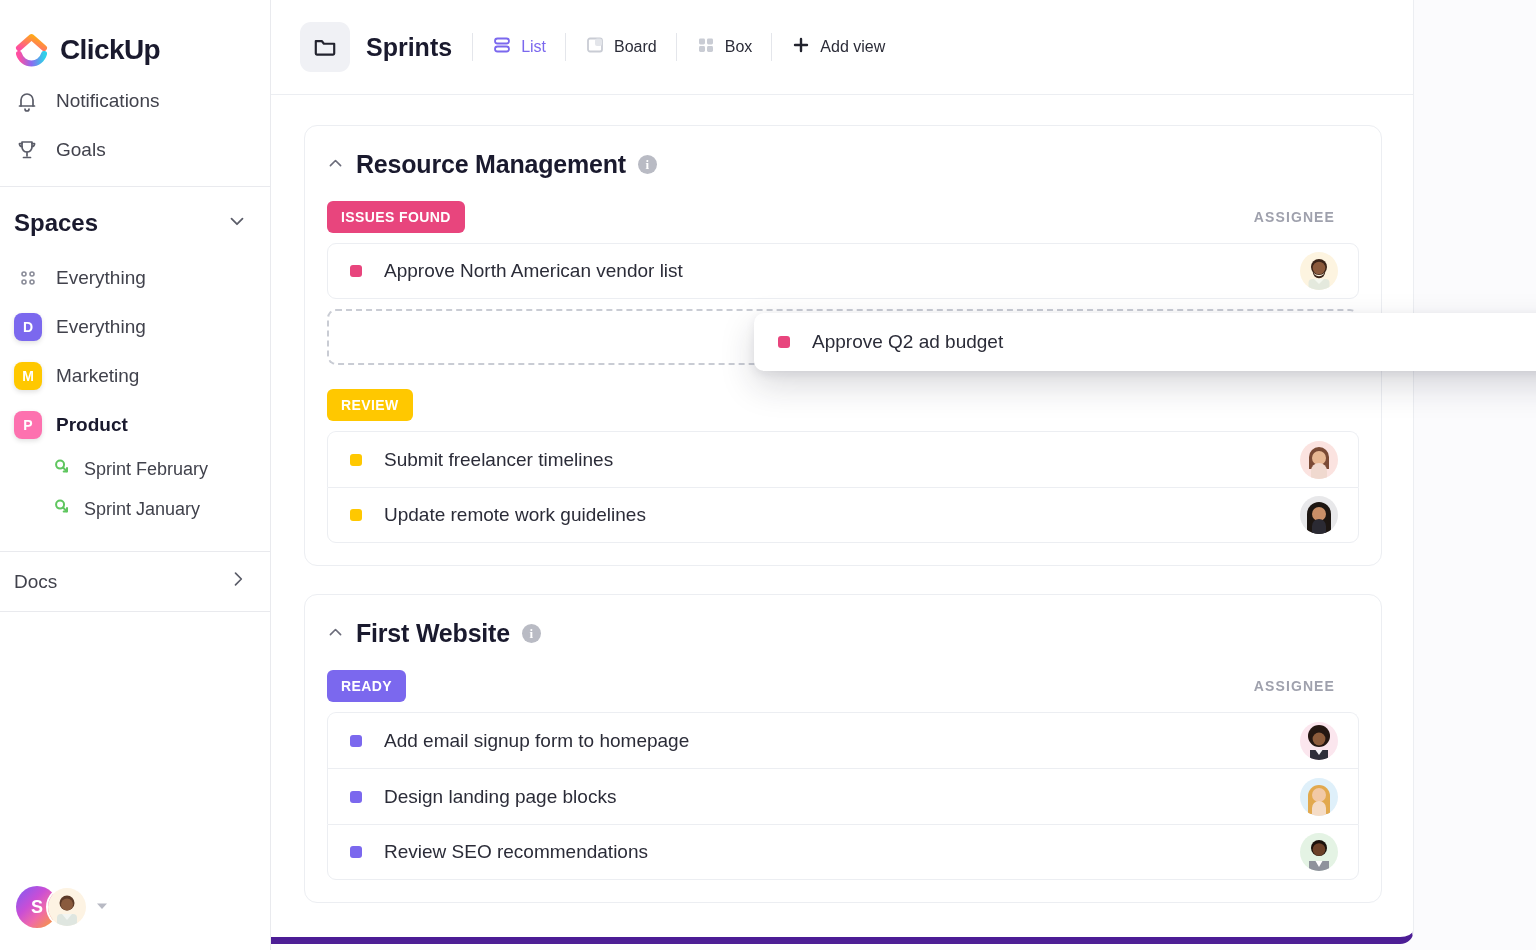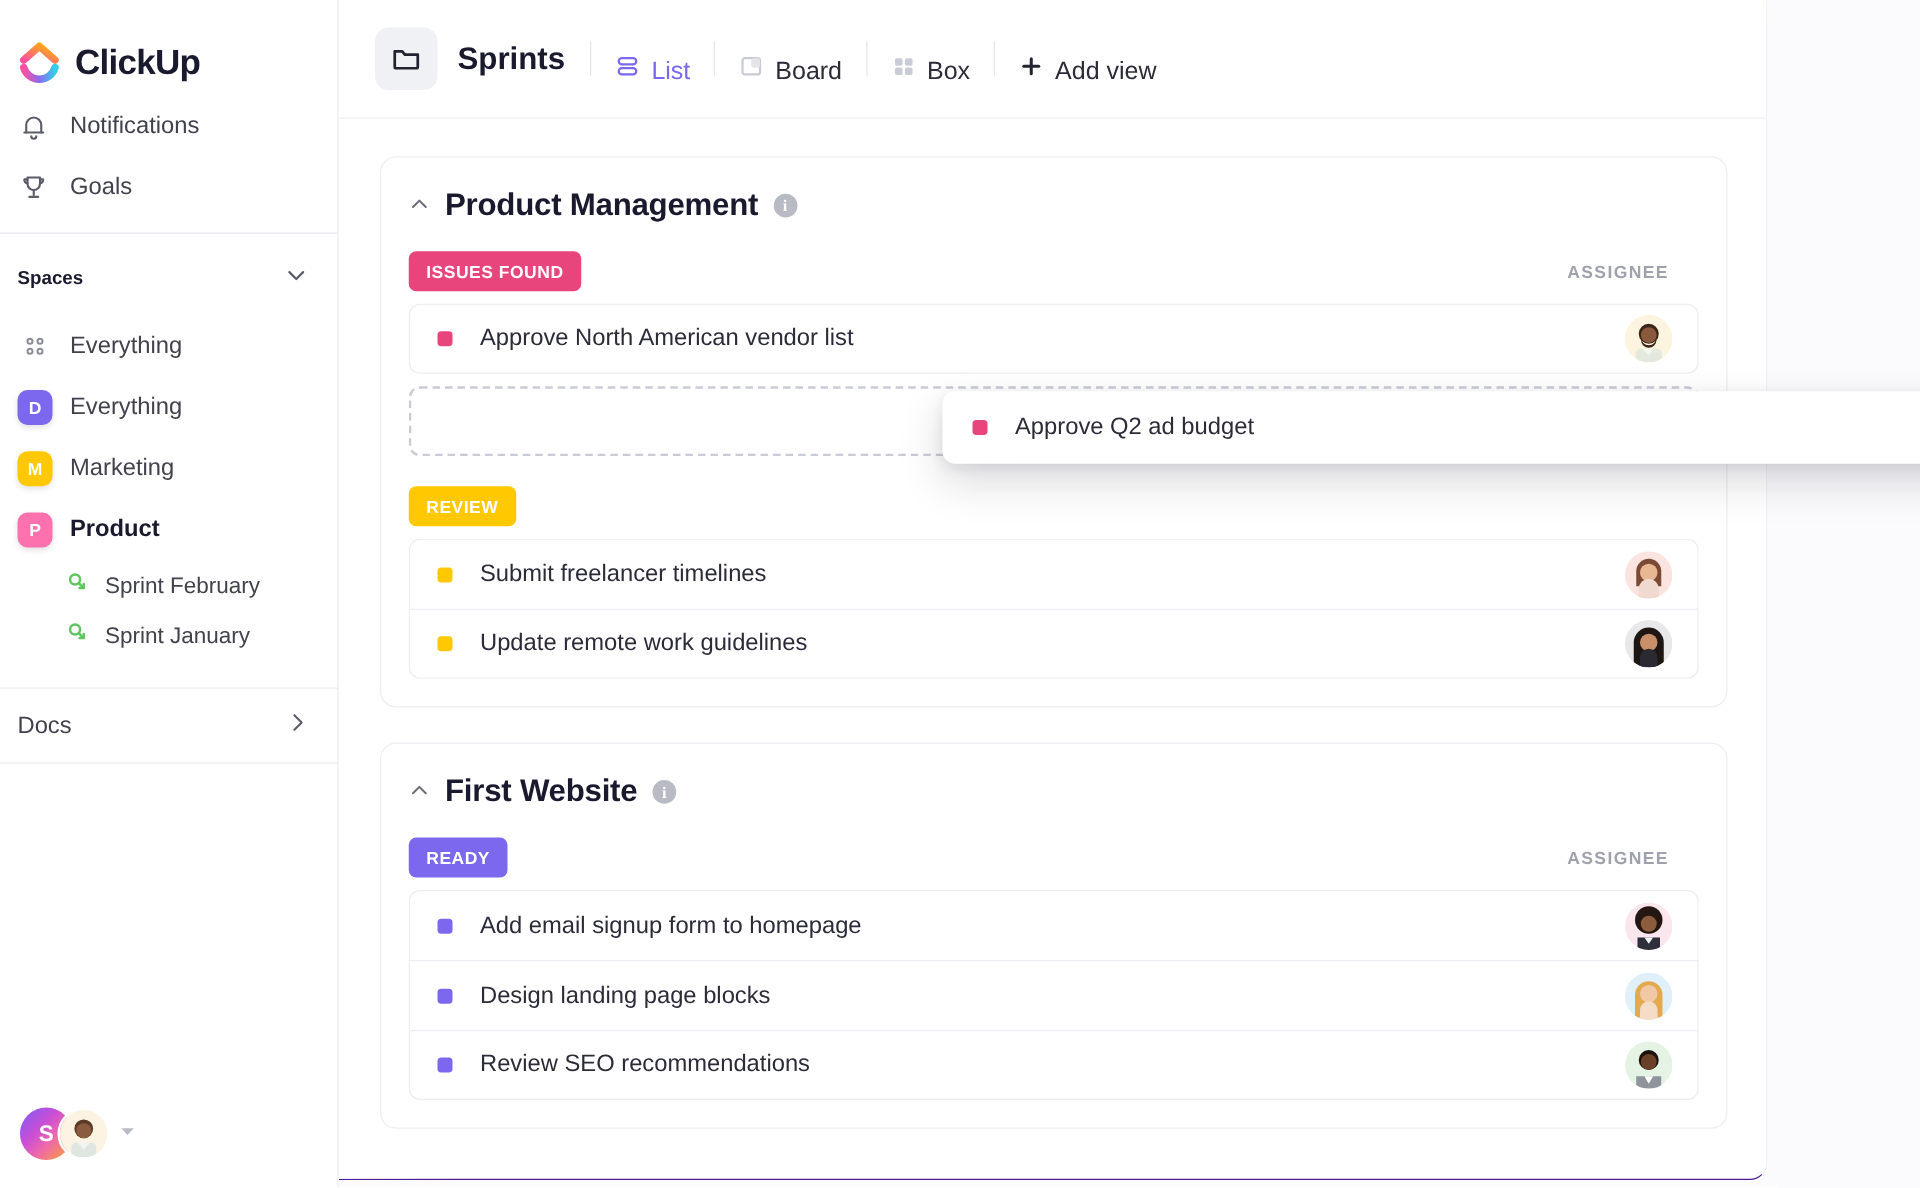--- a/index.html
+++ b/index.html
@@ -29,21 +29,21 @@
     font-size: 19px; color: #41424c; cursor: pointer;
   }
   .nav-item .ic { width: 26px; display: flex; justify-content: center; align-items: center; }
 
   .divider { height: 1px; background: #e9eaee; margin-top: 12px; }
 
   .spaces-head {
     display: flex; align-items: center; justify-content: space-between;
     padding: 22px 22px 16px 14px;
   }
-  .spaces-title { font-size: 15px; font-weight: 700; color: #1a1a2e; }
+  .spaces-title { font-size: 24px; font-weight: 700; color: #1a1a2e; }
 
   .space-row {
     display: flex; align-items: center; gap: 14px;
     height: 49px; padding-left: 14px; cursor: pointer;
     font-size: 19px; color: #41424c;
   }
   .space-badge {
     width: 28px; height: 28px; border-radius: 8px;
     display: flex; align-items: center; justify-content: center;
     color: #fff; font-size: 14px; font-weight: 700;
@@ -81,39 +81,39 @@
   
   #main {
     flex: 1; position: relative; height: 950px;
     background: #fbfbfd; overflow: hidden;
   }
   #main-panel {
     position: absolute; left: 0; top: 0;
     width: 1143px; height: 944px;
     background: #ffffff;
     border-right: 1px solid #eceef2;
-    border-bottom: 1px solid #4c1d95;
+    border-bottom: 7px solid #4c1d95;
     border-radius: 0 0 14px 0;
   }
   #topbar {
     height: 95px; display: flex; align-items: center;
     padding-left: 29px; gap: 0;
     border-bottom: 1px solid #eceef2;
   }
   .folder-btn {
     width: 50px; height: 50px; border-radius: 11px;
     background: #f0f1f5; display: flex; align-items: center; justify-content: center;
     cursor: pointer;
   }
   .view-title { font-size: 25px; font-weight: 700; color: #1a1a2e; margin-left: 16px; margin-right: 20px; }
   .vdiv { width: 1px; height: 28px; background: #e4e6eb; }
   .view-tab {
-    display: flex; align-items: flex-end; gap: 9px;
+    display: flex; align-items: center; gap: 9px;
     padding: 0 19px; height: 44px; cursor: pointer;
-    font-size: 20px; color: #2b2c38;
+    font-size: 16px; color: #2b2c38;
   }
   .view-tab.active { color: #7b68ee; font-weight: 500; }
 
   
   #content { padding: 30px 0 0 0; }
   .group {
     margin: 0 31px 28px 33px;
     border: 1px solid #eceef2;
     border-radius: 13px;
     background: #ffffff;
@@ -379,21 +379,21 @@
 
       <div id="content">
 
         <div class="group">
           <div class="group-head">
             <span class="chev">
               <svg width="17" height="17" viewBox="0 0 20 20" fill="none" stroke="#6b6c7a" stroke-width="1.9" stroke-linecap="round" stroke-linejoin="round">
                 <polyline points="4,12.5 10,6.5 16,12.5"></polyline>
               </svg>
             </span>
-            <span class="group-title">Product Management</span>
+            <span class="group-title">Resource Management</span>
             <span class="info-icon">i</span>
           </div>
 
           <div class="status-bar">
             <span class="status-pill" style="background:#e8457d">ISSUES FOUND</span>
             <span class="assignee-head">ASSIGNEE</span>
           </div>
 
           <div class="task-list">
             <div class="task-row only">

